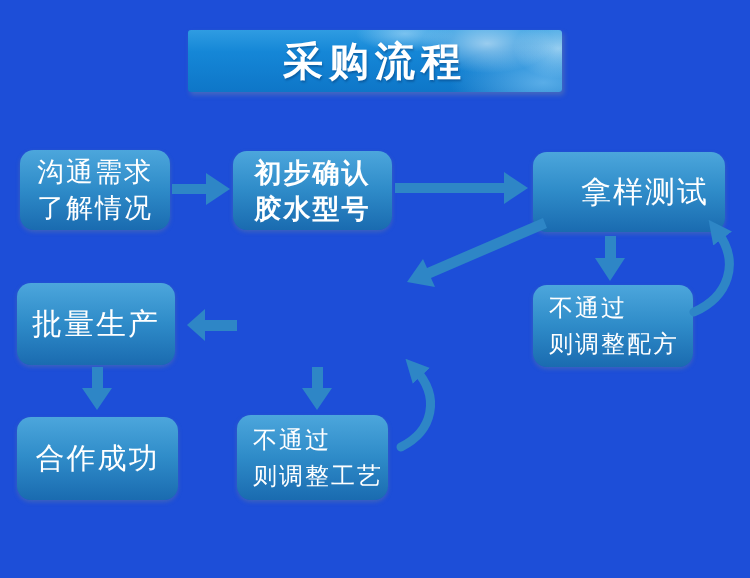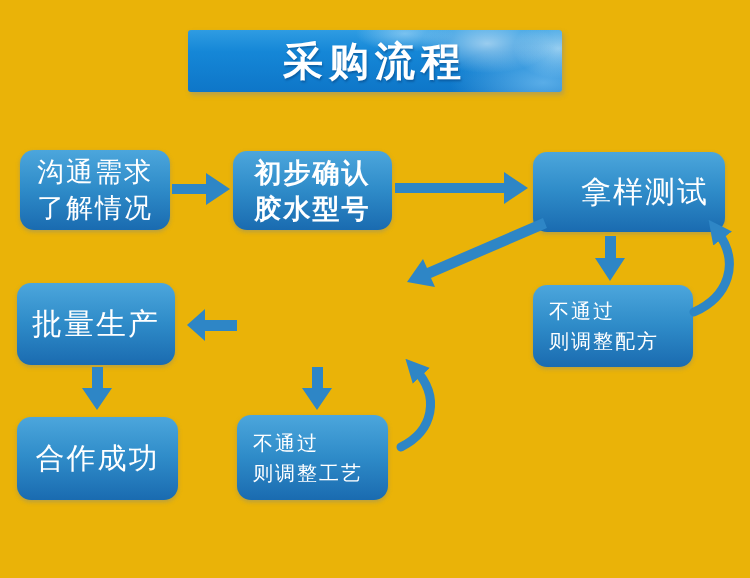--- a/index.html
+++ b/index.html
@@ -1,17 +1,17 @@
 <!DOCTYPE html>
 <html><head>
 <meta charset="utf-8">
 <style>
   html,body{margin:0;padding:0;background:#ffffff;}
   body{width:750px;height:578px;font-family:"DejaVu Sans","Liberation Sans",sans-serif;}
-  .canvas{position:relative;width:750px;height:578px;background:#eab308;overflow:hidden;}
+  .canvas{position:relative;width:750px;height:578px;background:#1d4ed8;overflow:hidden;}
 
   
   .banner{
     position:absolute;left:188px;top:30px;width:374px;height:62px;
     border-radius:3px;
     background:
       radial-gradient(95px 42px at 80% 22%, rgba(255,255,255,0.55), rgba(255,255,255,0) 70%),
       radial-gradient(130px 55px at 95% 85%, rgba(150,215,255,0.55), rgba(255,255,255,0) 72%),
       radial-gradient(70px 26px at 58% 6%, rgba(200,235,255,0.5), rgba(255,255,255,0) 70%),
       radial-gradient(60px 40px at 99% 30%, rgba(235,250,255,0.6), rgba(255,255,255,0) 75%),
@@ -30,21 +30,21 @@
     background:linear-gradient(180deg,#4ca6dc 0%,#2f8cc9 48%,#1a6bb0 100%);
     box-shadow:0 2px 4px rgba(110,130,150,0.4);
     display:flex;flex-direction:column;justify-content:center;
   }
   .node .label{white-space:pre-line;letter-spacing:2px;line-height:1.32;}
   .node.center{align-items:center;text-align:center;}
   .node.left{align-items:flex-start;text-align:left;padding-left:16px;box-sizing:border-box;}
   .fs27 .label{font-size:27px;}
   .fs30 .label{font-size:30px;}
   .fs29 .label{font-size:29px;}
-  .fs26 .label{font-size:20px;line-height:1.5;}
+  .fs26 .label{font-size:24px;line-height:1.5;}
 
   
   .arrows{position:absolute;left:0;top:0;width:750px;height:578px;pointer-events:none;}
   .arrow-fill{fill:#2e86c6;}
   .arrow-line{stroke:#2e86c6;stroke-width:9;fill:none;stroke-linecap:round;}
 </style>
 </head>
 <body>
 
 <div class="canvas">

